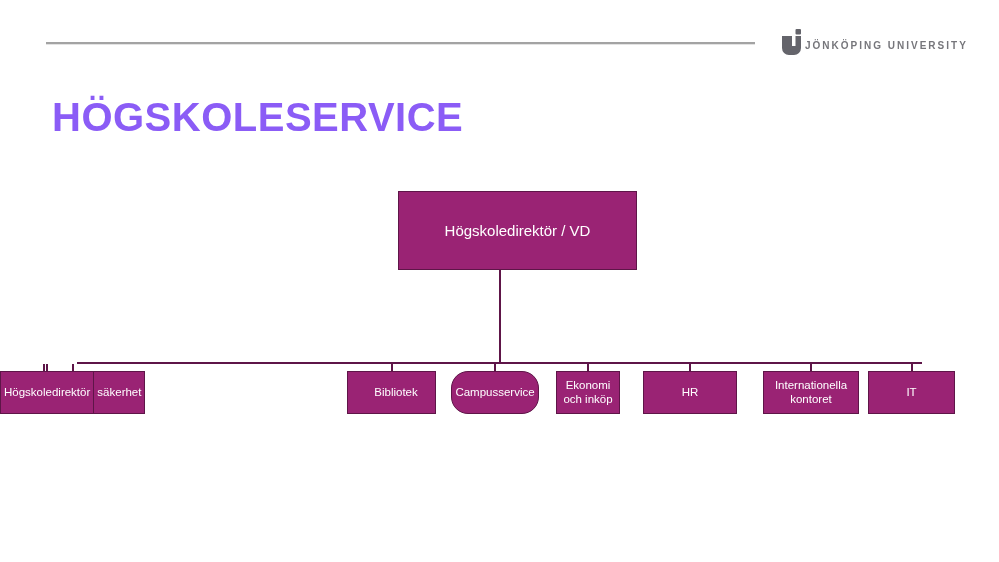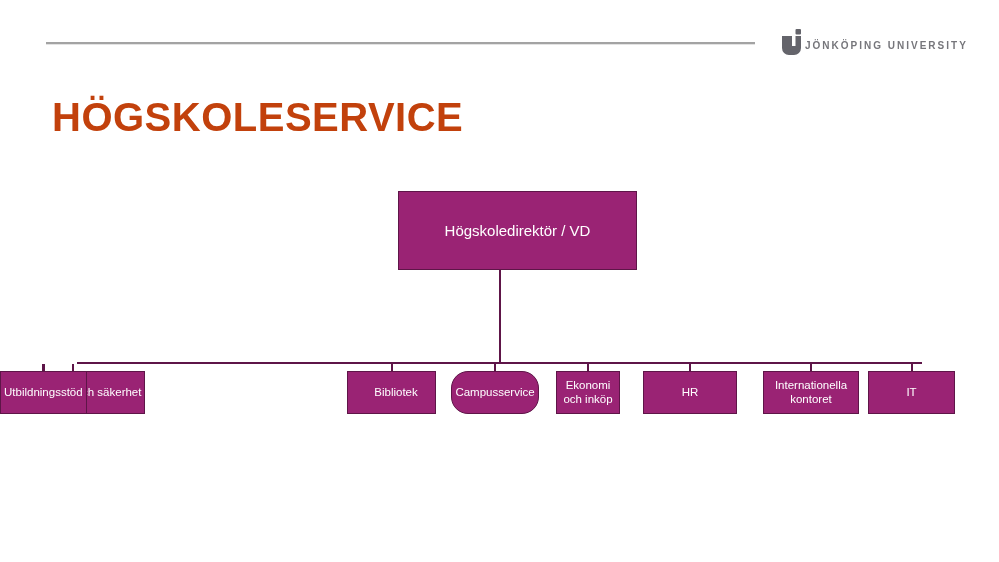--- a/index.html
+++ b/index.html
@@ -42,21 +42,21 @@
     white-space: nowrap;
     padding-top: 6px;
   }
   
   .page-title {
     position: absolute;
     left: 52px;
     top: 95px;
     font-size: 40px;
     font-weight: bold;
-    color: #c2410c;
+    color: #8b5cf6;
     letter-spacing: 0.5px;
   }
   
   .box {
     background: var(--box-fill, #9a2374);
     border: 1px solid var(--box-border, #5e1548);
     color: #ffffff;
     display: flex;
     align-items: center;
     justify-content: center;
@@ -141,16 +141,16 @@
     <div class="rail"></div>
 
     <div class="box child-box">Bibliotek</div>
     <div class="box child-box">Campusservice</div>
     <div class="box child-box">Ekonomi och inköp</div>
     <div class="box child-box">HR</div>
     <div class="box child-box">Internationella kontoret</div>
     <div class="box child-box">IT</div>
     <div class="box child-box">Kommunikation</div>
     <div class="box child-box">Ledningsstöd och säkerhet</div>
-    <div class="box child-box">Utbildningsstöd</div>
+    <div class="box child-box">Högskoledirektör</div>
   </div>
 
 </div>
 
 </body></html>

